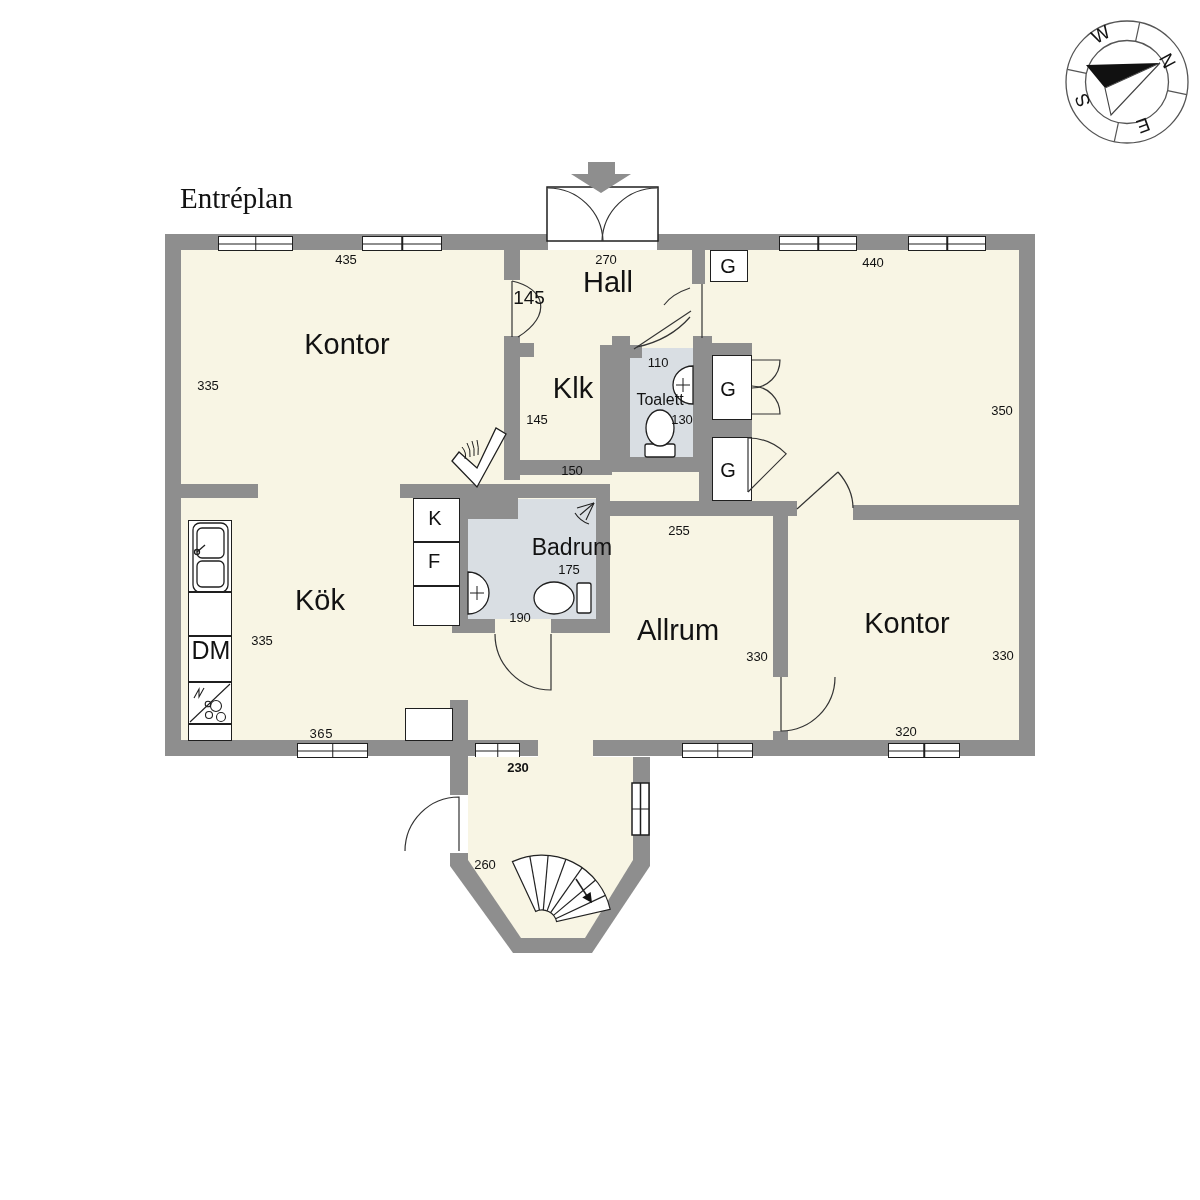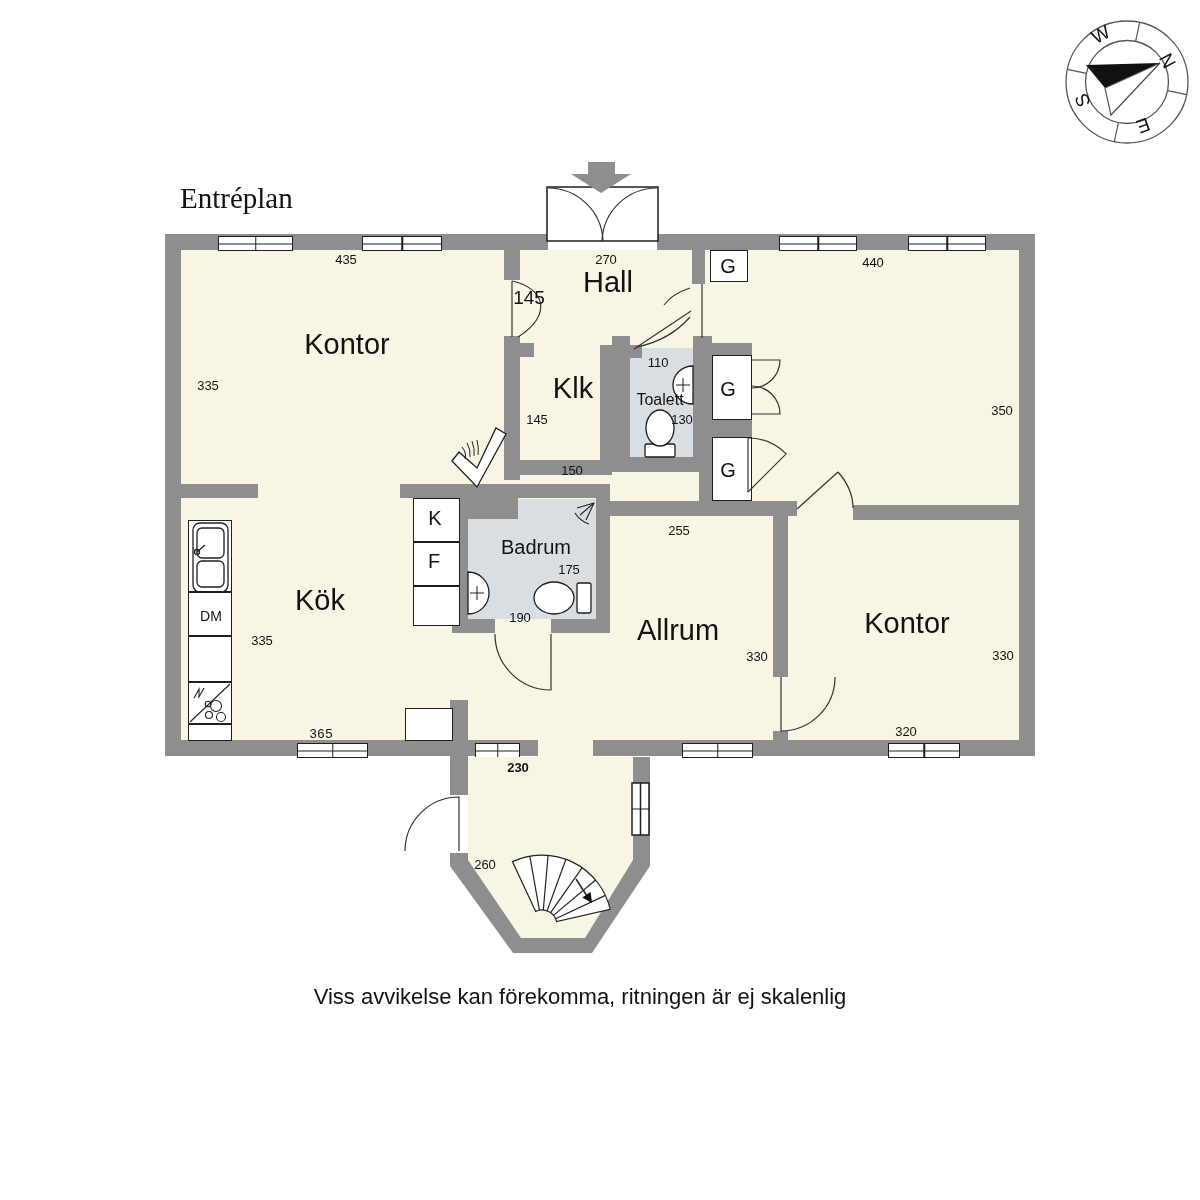--- a/index.html
+++ b/index.html
@@ -10,23 +10,23 @@
   .wet{position:absolute;background:#D9DEE3;}
   .box{position:absolute;background:#fff;border:1.5px solid #1F1F1F;box-sizing:border-box;}
   .win{position:absolute;background:#fff;border:1.5px solid #1F1F1F;box-sizing:border-box;}
   .win::before{content:"";position:absolute;left:50%;top:-1px;bottom:-1px;width:1.5px;background:#1F1F1F;transform:translateX(-50%);}
   .win::after{content:"";position:absolute;top:50%;left:0;right:0;height:1px;background:#1F1F1F;transform:translateY(-50%);}
   .lbl{position:absolute;transform:translate(-50%,-50%);white-space:nowrap;}
   .room{font-size:29px;}
   .dim{font-size:13px;}
   .dim-s{font-size:19px;}
   .tag{font-size:20px;}
-  .tag-s{font-size:14px;}
+  .tag-s{font-size:25px;margin-top:34px;}
   .tiny{font-size:16px;}
-  .med{font-size:20px;}
+  .med{font-size:23px;margin-left:36px;}
   .title{position:absolute;font-size:29px;font-family:Liberation Serif, serif;}
   .note{position:absolute;transform:translate(-50%,-50%);font-size:22px;}
   .clw{position:absolute;font-size:19px;transform:translate(-50%,-50%) rotate(var(--r));}
   svg{position:absolute;left:0;top:0;}
 </style>
 </head>
 <body>
 
 <div id="stage">
 
@@ -264,14 +264,13 @@
   <div class="lbl tag" style="left:728px;top:470px;">G</div>
   <div class="lbl tag" style="left:435px;top:518px;">K</div>
   <div class="lbl tag" style="left:434px;top:561px;">F</div>
   <div class="lbl tag-s" style="left:211px;top:616px;">DM</div>
 
   <div class="clw" style="left:1101px;top:35px;--r:-29deg;">W</div>
   <div class="clw" style="left:1167px;top:61px;--r:62deg;">N</div>
   <div class="clw" style="left:1083px;top:100px;--r:-112deg;">S</div>
   <div class="clw" style="left:1143px;top:125px;--r:160deg;">E</div>
 
-  <div class="note" style="left:580px;top:997px;">Viss avvikelse kan förekomma, ritningen är ej skalenlig</div>
 </div>
 
 </body></html>

